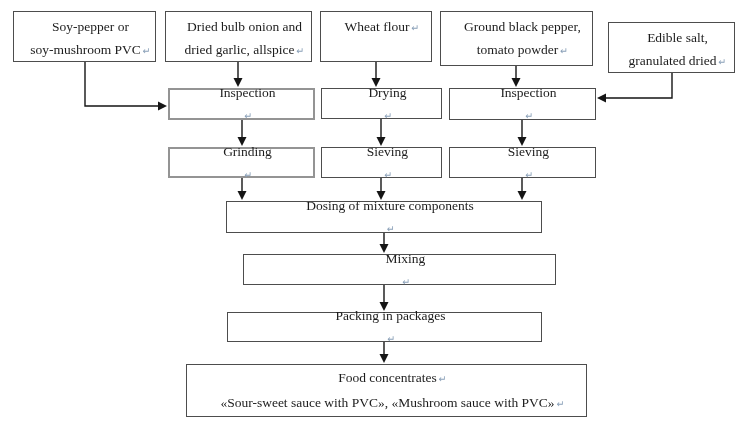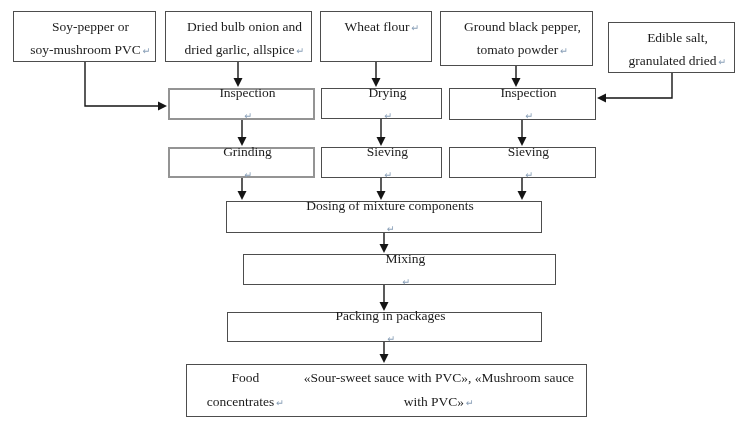--- a/index.html
+++ b/index.html
@@ -25,21 +25,21 @@
   .box.gray { border: 2px solid #949494; }
   .top { padding-top: 3px; }
   .proc {
     display: flex;
     align-items: center;
     justify-content: center;
     flex-direction: column;
   }
   .multi {
     display: flex;
-    flex-direction: row;
+    flex-direction: column;
     align-items: center;
     justify-content: center;
     line-height: 24px;
   }
   .mark {
     font-family: "DejaVu Sans", sans-serif;
     font-size: 9.5px;
     color: #8aa0b8;
     margin-left: 2px;
     vertical-align: baseline;

